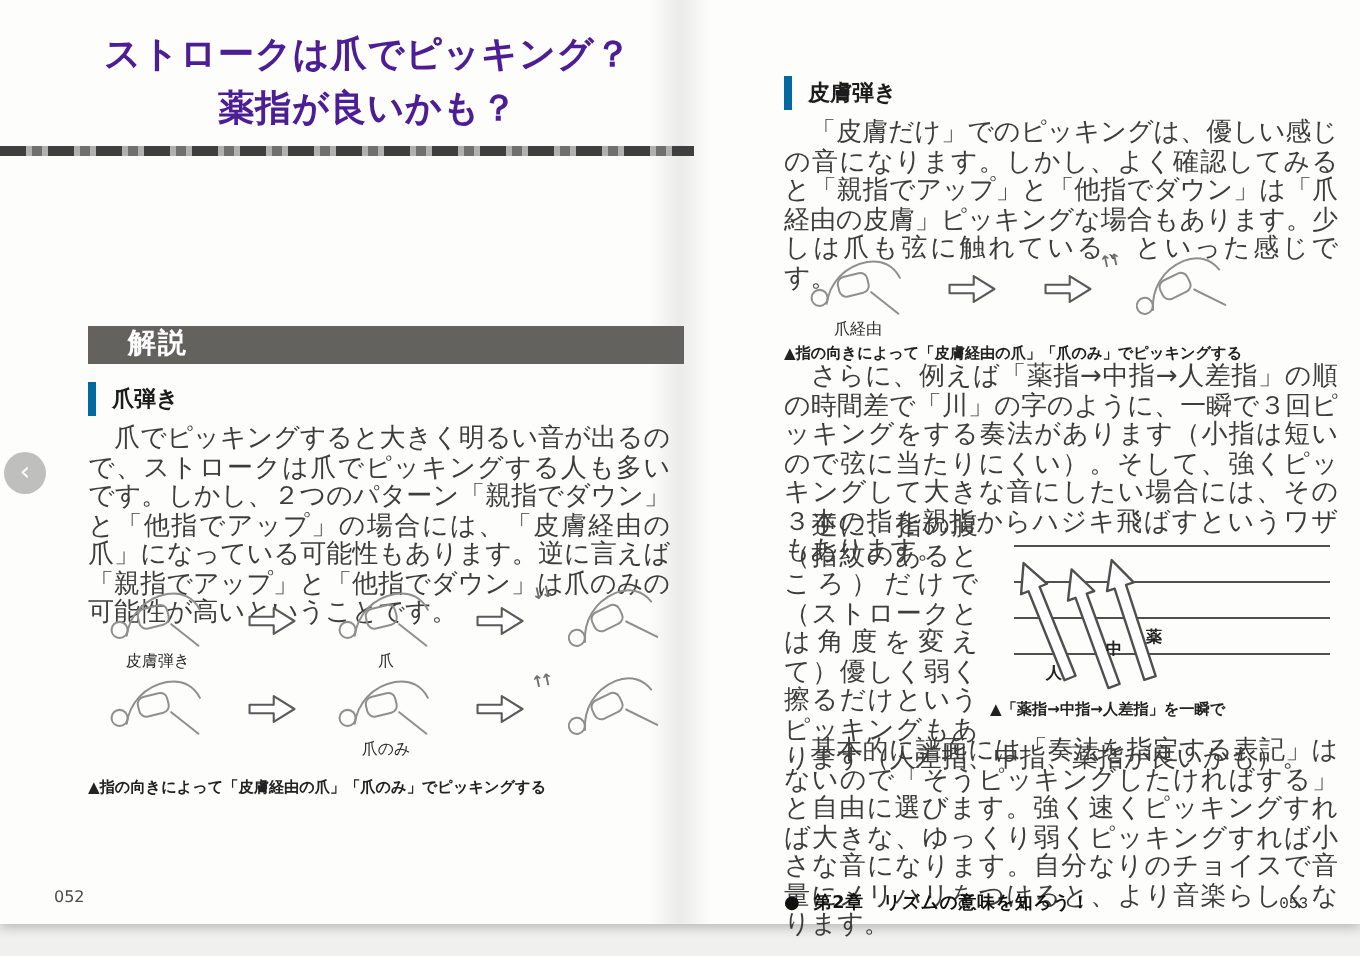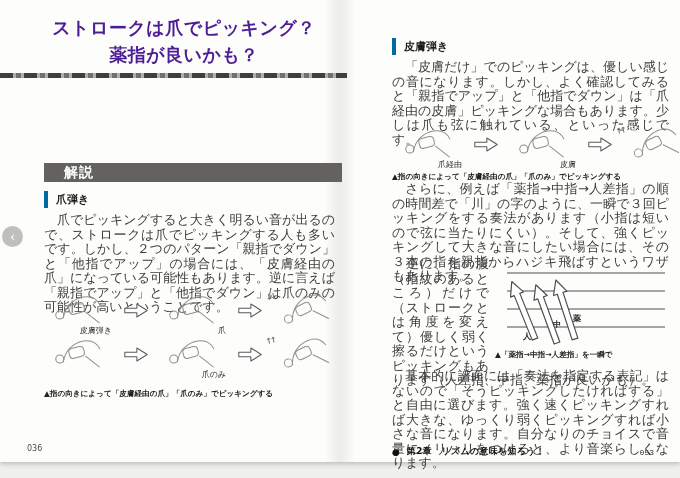--- a/index.html
+++ b/index.html
@@ -45,21 +45,21 @@
   #tsumabiki{left:44px;top:191px;}
   #hifubiki{left:392px;top:38px;}
   #left-body{position:absolute;left:44px;top:213px;width:291px;}
 
   .diag{position:absolute;}
   #diag-left{left:46px;top:292px;width:292px;}
   .diag-row{display:flex;align-items:flex-start;height:44px;}
   .cell{position:relative;width:66px;height:44px;flex:0 0 auto;}
   .cell svg{display:block;}
   .dlabel{
-    position:absolute;left:0;top:33px;width:100%;text-align:right;
+    position:absolute;left:0;top:33px;width:100%;text-align:center;
     font-size:8px;color:#2a2a2a;white-space:nowrap;
   }
   .acell{flex:0 0 auto;width:26px;margin:9px 11px 0 11px;}
   .tilt{transform:rotate(-12deg);}
   .motion{
     position:absolute;left:-4px;top:-7px;font-size:8px;color:#6f6f6f;
     letter-spacing:-2px;font-weight:bold;
   }
   .caption{font-size:7.6px;font-weight:bold;color:#222222;line-height:10px;}
   #cap-left{position:absolute;left:44px;top:381px;width:292px;}
@@ -186,44 +186,38 @@
           <span class="motion">↑↑</span>
           <svg width="62" height="33" viewBox="0 0 66 46">
               <use href="#hand-sym"></use>
             </svg>
         </div>
       </div>
     </div>
 
     <p class="caption" id="cap-left">▲指の向きによって「皮膚経由の爪」「爪のみ」でピッキングする</p>
 
-    <span class="pagenum-left">036</span>
+    <span class="pagenum-left">052</span>
 
     <h2 class="subhead" id="hifubiki">皮膚弾き</h2>
 
     <p class="jp" id="r-para1">　「皮膚だけ」でのピッキングは、優しい感じの音になります。しかし、よく確認してみると「親指でアップ」と「他指でダウン」は「爪経由の皮膚」ピッキングな場合もあります。少しは爪も弦に触れている、といった感じです。</p>
 
     <div class="diag" id="diag-right">
       <div class="diag-row">
         <div class="cell">
           <svg width="62" height="33" viewBox="0 0 66 46">
               <use href="#hand-sym"></use>
             </svg>
           <span class="dlabel">爪経由</span>
         </div>
         <div class="acell">
           <svg width="26" height="19" viewBox="0 0 30 22">
               <use href="#arrow-sym"></use>
             </svg>
-        </div>
-        <div class="cell">
-          <svg width="62" height="33" viewBox="0 0 66 46">
-              <use href="#hand-sym"></use>
-            </svg>
-          <span class="dlabel">皮膚</span>
         </div>
         <div class="acell">
           <svg width="26" height="19" viewBox="0 0 30 22">
               <use href="#arrow-sym"></use>
             </svg>
         </div>
         <div class="cell tilt">
           <span class="motion">↑↑</span>
           <svg width="62" height="33" viewBox="0 0 66 46">
               <use href="#hand-sym"></use>

